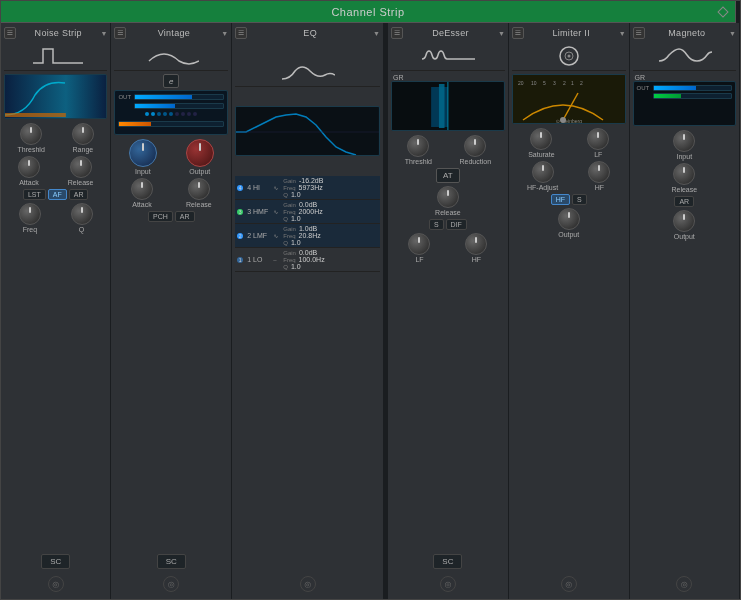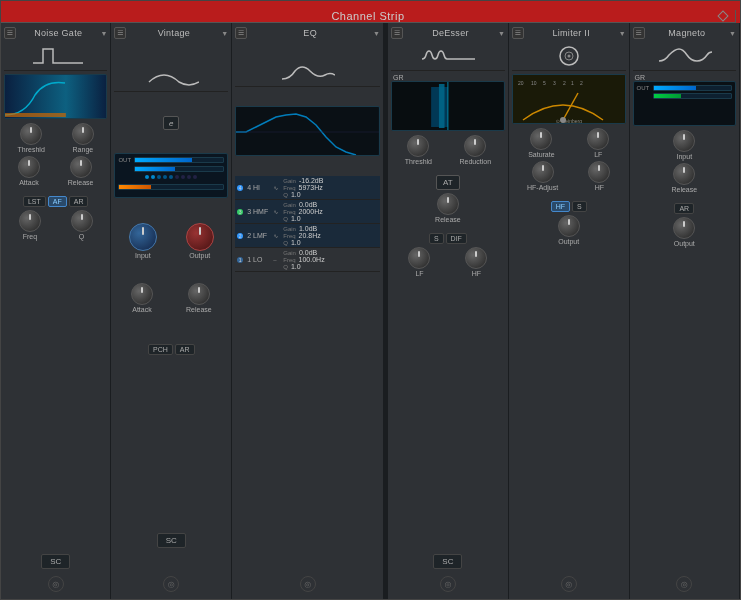--- a/index.html
+++ b/index.html
@@ -14,22 +14,21 @@
       width: 741px;
       height: 600px;
       background: #2a2d30;
       border: 1px solid #444;
       display: flex;
       flex-direction: column;
     }
     .top-bar {
       display: flex;
       height: 22px;
-      background: #b91c1c;
-      align-items: flex-end;
+      background: #15803d;
     }
     .section-header {
       display: flex;
       align-items: center;
       justify-content: center;
       flex: 1;
       border-bottom: 1px solid #555;
       border-right: 1px solid #555;
       font-size: 11px;
       color: #ccc;
@@ -218,21 +217,20 @@
       color: #aaa;
       text-align: center;
       white-space: nowrap;
     }
     .button-row {
       display: flex;
       width: 100%;
       justify-content: center;
       gap: 2px;
       margin-bottom: 3px;
-      margin-top: 7px;
     }
     .small-btn {
       font-size: 7px;
       color: #aaa;
       background: #1e2428;
       border: 1px solid #444;
       border-radius: 2px;
       padding: 1px 4px;
       cursor: pointer;
       white-space: nowrap;
@@ -377,21 +375,21 @@
       <div class="diamond"></div>
     </div>
     <div style="width:4px; background:#1a1d20;"></div>
   </div>
 
   <div class="content-area">
 
     <div class="plugin-panel" style="flex:1; min-width:90px;">
       <div class="header-row">
         <div class="power-btn">☰</div>
-        <span class="plugin-title">Noise Gate</span>
+        <span class="plugin-title">Noise Strip</span>
         <span class="dropdown-arrow">▼</span>
       </div>
 
       <div class="plugin-icon-area">
         <svg width="55" height="22">
           <polyline points="5,18 15,18 15,4 25,4 25,18 55,18" stroke="#bbb" stroke-width="1.5" fill="none"></polyline>
         </svg>
       </div>
 
       <div class="display-screen screen-sm ng-display">
@@ -447,21 +445,21 @@
           <span class="knob-label">Q</span>
         </div>
       </div>
       <div style="flex:1"></div>
       <button class="sc-btn">SC</button>
       <div class="nav-bottom">
         <div class="nav-circle">◎</div>
       </div>
     </div>
 
-    <div class="plugin-panel" style="flex:1.1; min-width:95px;gap:21px;">
+    <div class="plugin-panel" style="flex:1.1; min-width:95px;">
       <div class="header-row">
         <div class="power-btn">☰</div>
         <span class="plugin-title">Vintage</span>
         <span class="dropdown-arrow">▼</span>
       </div>
 
       <div class="plugin-icon-area">
         <svg width="55" height="22">
           <path d="M5,16 Q20,2 35,16 Q45,22 55,16" stroke="#bbb" stroke-width="1.5" fill="none"></path>
         </svg>

